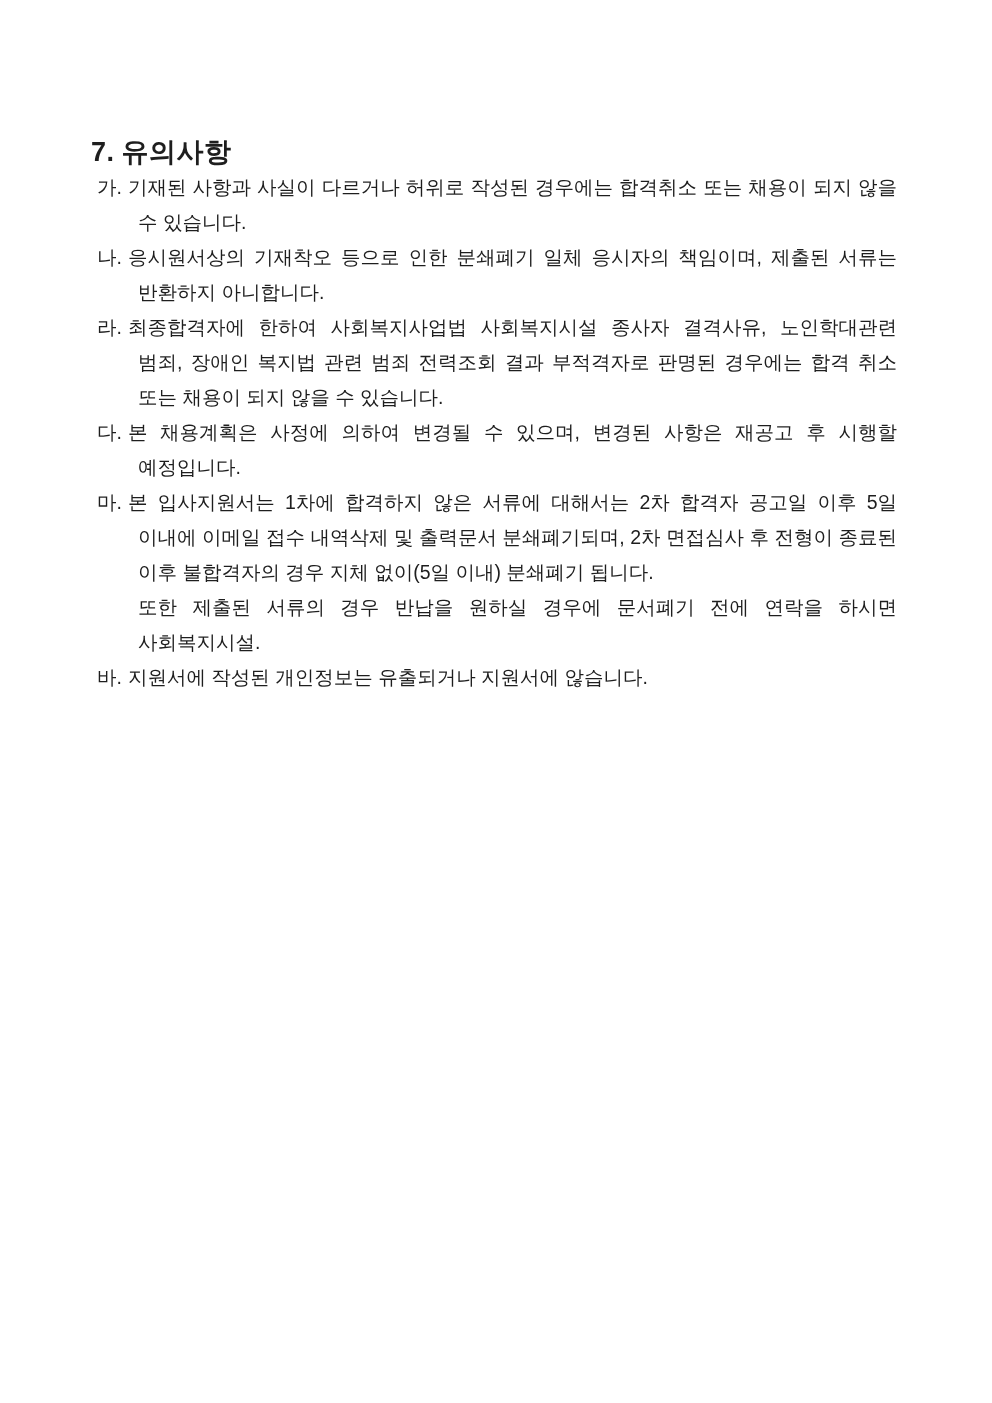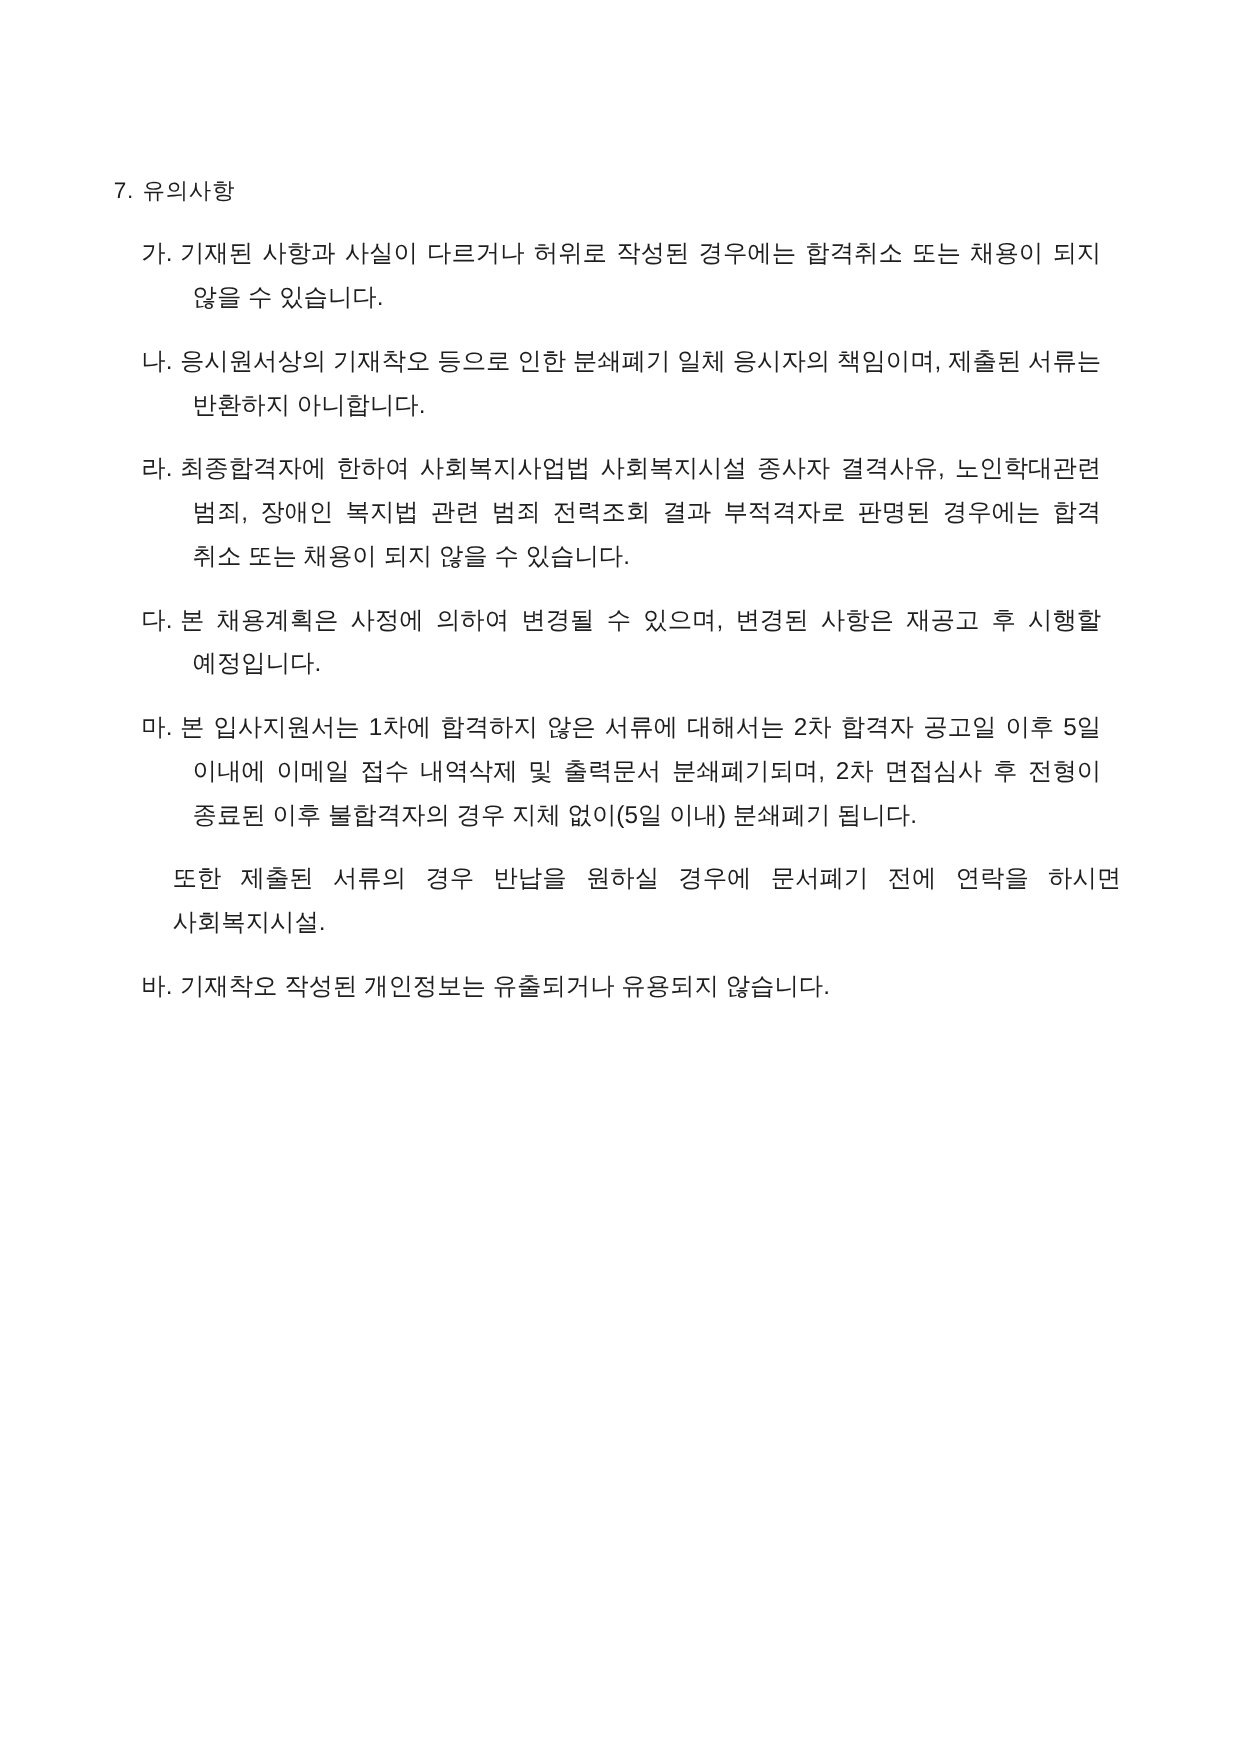--- a/index.html
+++ b/index.html
@@ -17,28 +17,28 @@
     overflow: hidden;
   }
   .content {
     padding: 135px 95px 0 91px;
     color: #1e1e1e;
     font-size: 19.5px;
     line-height: 35px;
   }
   .heading {
     margin: 0;
-    font-size: 18px;
-    font-weight: normal;
+    font-size: 27px;
+    font-weight: bold;
     line-height: 35px;
     letter-spacing: 0.5px;
   }
   .heading .num { margin-right: 7px; }
   .item {
-    margin: 16px;
+    margin: 0;
     text-align: justify;
     padding-left: 47px;
     text-indent: -41px;
     word-break: keep-all;
   }
   .item .label { margin-right: 6px; }
   .note {
     margin: 0;
     text-align: justify;
     padding-left: 47px;
@@ -59,16 +59,16 @@
     <p class="item"><span class="label">나.</span><span>응시원서상의 기재착오 등으로 인한 분쇄폐기 일체 응시자의 책임이며, 제출된 서류는 반환하지 아니합니다.</span></p>
 
     <p class="item"><span class="label">라.</span><span>최종합격자에 한하여 사회복지사업법 사회복지시설 종사자 결격사유, 노인학대관련 범죄, 장애인 복지법 관련 범죄 전력조회 결과 부적격자로 판명된 경우에는 합격 취소 또는 채용이 되지 않을 수 있습니다.</span></p>
 
     <p class="item"><span class="label">다.</span><span>본 채용계획은 사정에 의하여 변경될 수 있으며, 변경된 사항은 재공고 후 시행할 예정입니다.</span></p>
 
     <p class="item"><span class="label">마.</span><span>본 입사지원서는 1차에 합격하지 않은 서류에 대해서는 2차 합격자 공고일 이후 5일 이내에 이메일 접수 내역삭제 및 출력문서 분쇄폐기되며, 2차 면접심사 후 전형이 종료된 이후 불합격자의 경우 지체 없이(5일 이내) 분쇄폐기 됩니다.</span></p>
 
     <p class="note">또한 제출된 서류의 경우 반납을 원하실 경우에 문서폐기 전에 연락을 하시면 사회복지시설.</p>
 
-    <p class="item"><span class="label">바.</span><span>기재착오 작성된 개인정보는 유출되거나 유용되지 않습니다.</span></p>
+    <p class="item"><span class="label">바.</span><span>지원서에 작성된 개인정보는 유출되거나 지원서에 않습니다.</span></p>
 
   </div>
 </div>
 
 </body></html>

